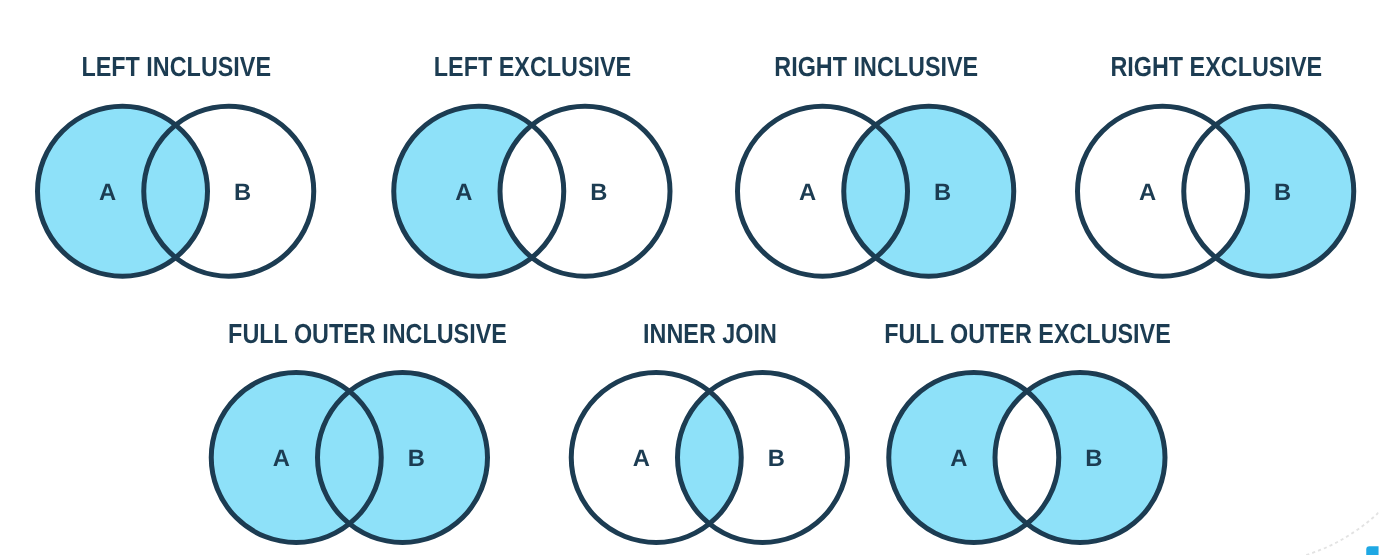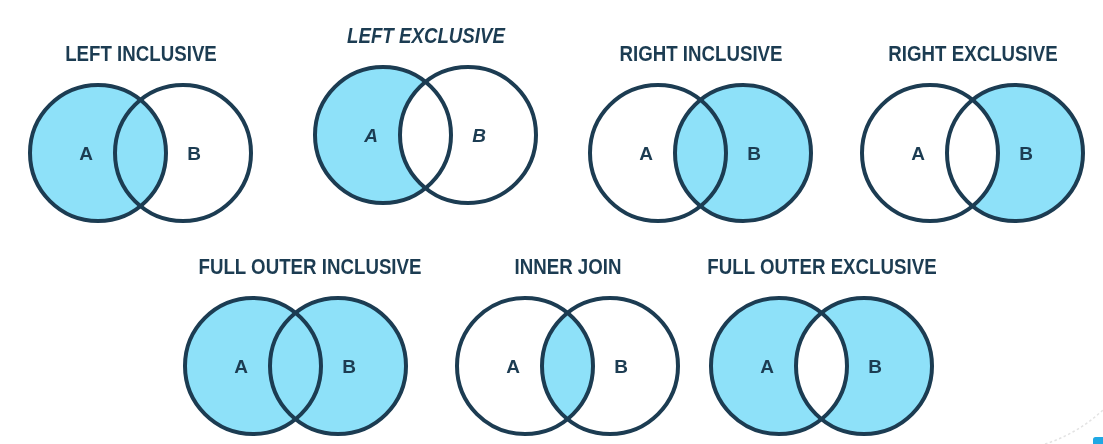--- a/index.html
+++ b/index.html
@@ -19,25 +19,25 @@
     text-align:center;
     font-size:22px;font-weight:700;line-height:24px;
     color:var(--navy);
     transform:scaleX(0.85);
     transform-origin:50% 50%;
     white-space:nowrap;
   }
   .venn{position:absolute;top:39px;left:20px;width:240px;height:144px;}
   
   .pos1{left:1px;top:42px;}
-  .pos2{left:286px;top:24px;font-style:italic;}
+  .pos2{left:286px;top:42px;}
   .pos3{left:561px;top:42px;text-decoration:underline;}
   .pos4{left:833px;top:42px;}
   
-  .pos5{left:156px;top:255px;}
+  .pos5{left:140px;top:255px;}
   .pos6{left:428px;top:255px;}
   .pos7{left:682px;top:255px;}
   .pos5 .vtitle{transform:translateX(14px) scaleX(0.85);}
   .corner{
     position:absolute;right:0;bottom:0;width:78px;height:60px;
   }
 </style>
 </head>
 <body>
 

